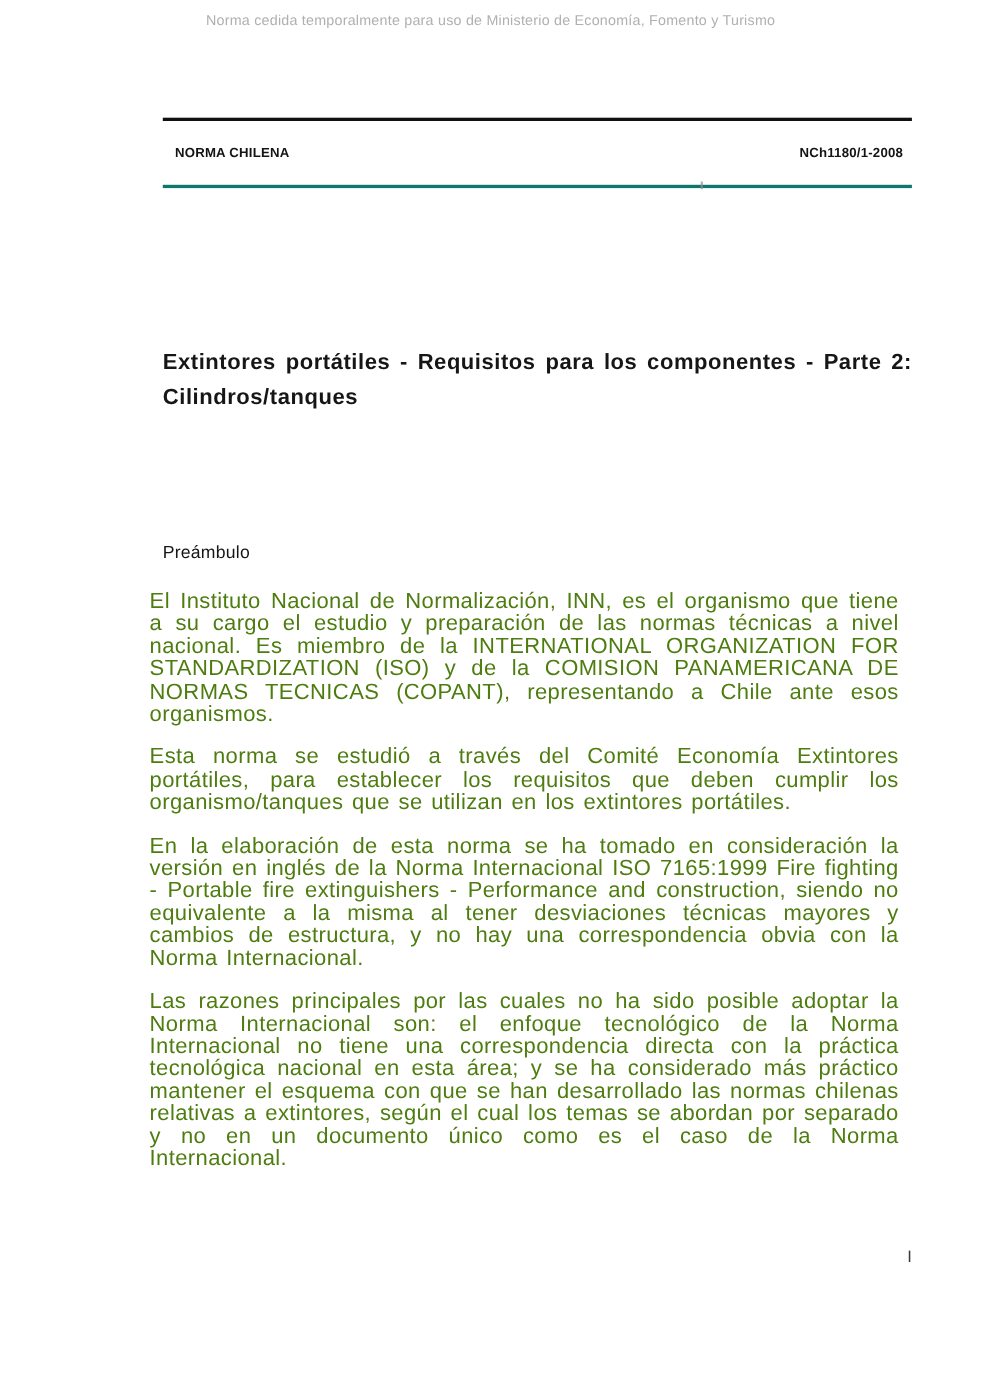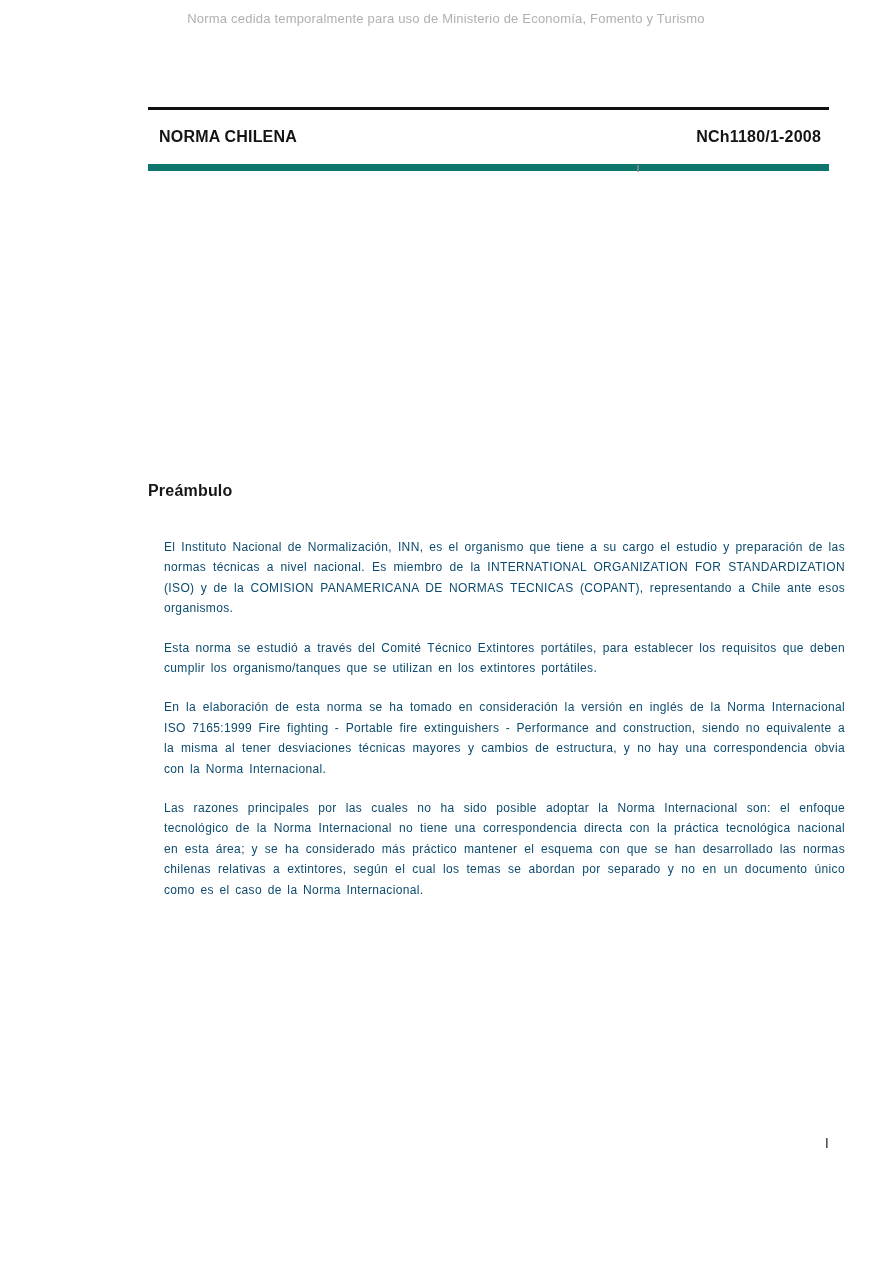--- a/index.html
+++ b/index.html
@@ -23,26 +23,26 @@
     letter-spacing: 0.2px;
   }
   .header {
     position: absolute;
     left: 148px;
     top: 107px;
     width: 681px;
     height: 64px;
     box-sizing: border-box;
     border-top: 3px solid #101010;
-    border-bottom: 7px solid #0f766e;
+    border-bottom: 3px solid #0f766e;
     display: flex;
     align-items: center;
     justify-content: space-between;
     padding: 0 8px 0 11px;
-    font-size: 16px;
+    font-size: 12px;
     font-weight: bold;
     letter-spacing: 0.2px;
     color: #141414;
   }
   .scan-artifact {
     position: absolute;
     left: 637px;
     top: 165px;
     width: 2px;
     height: 7px;
@@ -58,38 +58,38 @@
     font-size: 20px;
     line-height: 31.5px;
     font-weight: bold;
     letter-spacing: 0.5px;
     text-align: justify;
     color: #161616;
   }
   .section-heading {
     position: absolute;
     left: 148px;
-    top: 482px;
+    top: 494px;
     margin: 0;
     font-size: 16px;
-    font-weight: bold;
+    font-weight: normal;
     letter-spacing: 0.2px;
     color: #161616;
   }
   .paragraphs {
     position: absolute;
-    left: 164px;
+    left: 136px;
     top: 537px;
     width: 681px;
-    font-size: 12px;
+    font-size: 20px;
     line-height: 20.4px;
     text-align: justify;
     letter-spacing: 0.35px;
     word-spacing: 2px;
-    color: #0c4a6e;
+    color: #4d7c0f;
   }
   .paragraphs p { margin: 0 0 19px 0; }
   .paragraphs .italic { }
   .page-number {
     position: absolute;
     left: 148px;
     top: 1134px;
     width: 681px;
     text-align: right;
     font-size: 15px;
@@ -103,25 +103,26 @@
 
   <div class="watermark">Norma cedida temporalmente para uso de Ministerio de Economía, Fomento y Turismo</div>
 
   <div class="header">
     <span>NORMA CHILENA</span>
     <span>NCh1180/1-2008</span>
   </div>
 
   <div class="scan-artifact"></div>
 
+  <h1 class="doc-title">Extintores portátiles - Requisitos para los componentes - Parte 2: Cilindros/tanques</h1>
 
   <h2 class="section-heading">Preámbulo</h2>
 
   <div class="paragraphs" id="paragraphs">
       <p><span>El Instituto Nacional de Normalización, INN, es el organismo que tiene a su cargo el estudio y preparación de las normas técnicas a nivel nacional. Es miembro de la INTERNATIONAL ORGANIZATION FOR STANDARDIZATION (ISO) y de la COMISION PANAMERICANA DE NORMAS TECNICAS (COPANT), representando a Chile ante esos organismos.</span></p>
-      <p><span>Esta norma se estudió a través del Comité Técnico </span><span class="italic">Extintores portátiles</span><span>, para establecer los requisitos que deben cumplir los organismo/tanques que se utilizan en los extintores portátiles.</span></p>
+      <p><span>Esta norma se estudió a través del Comité Economía </span><span class="italic">Extintores portátiles</span><span>, para establecer los requisitos que deben cumplir los organismo/tanques que se utilizan en los extintores portátiles.</span></p>
       <p><span>En la elaboración de esta norma se ha tomado en consideración la versión en inglés de la Norma Internacional ISO 7165:1999 </span><span class="italic">Fire fighting - Portable fire extinguishers - Performance and construction</span><span>, siendo no equivalente a la misma al tener desviaciones técnicas mayores y cambios de estructura, y no hay una correspondencia obvia con la Norma Internacional.</span></p>
       <p><span>Las razones principales por las cuales no ha sido posible adoptar la Norma Internacional son: el enfoque tecnológico de la Norma Internacional no tiene una correspondencia directa con la práctica tecnológica nacional en esta área; y se ha considerado más práctico mantener el esquema con que se han desarrollado las normas chilenas relativas a extintores, según el cual los temas se abordan por separado y no en un documento único como es el caso de la Norma Internacional.</span></p>
     </div>
 
   <div class="page-number">I</div>
 
 </div>
 
 </body></html>

